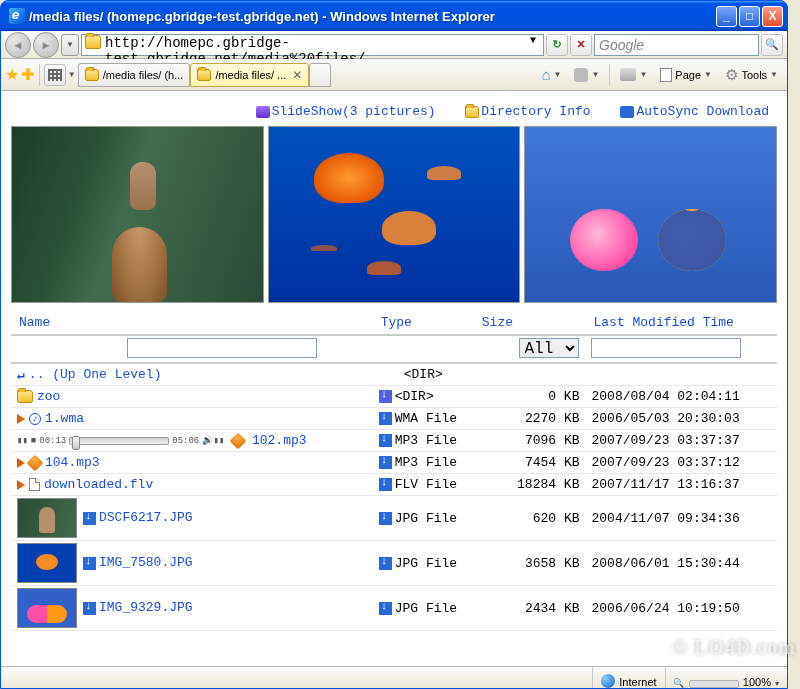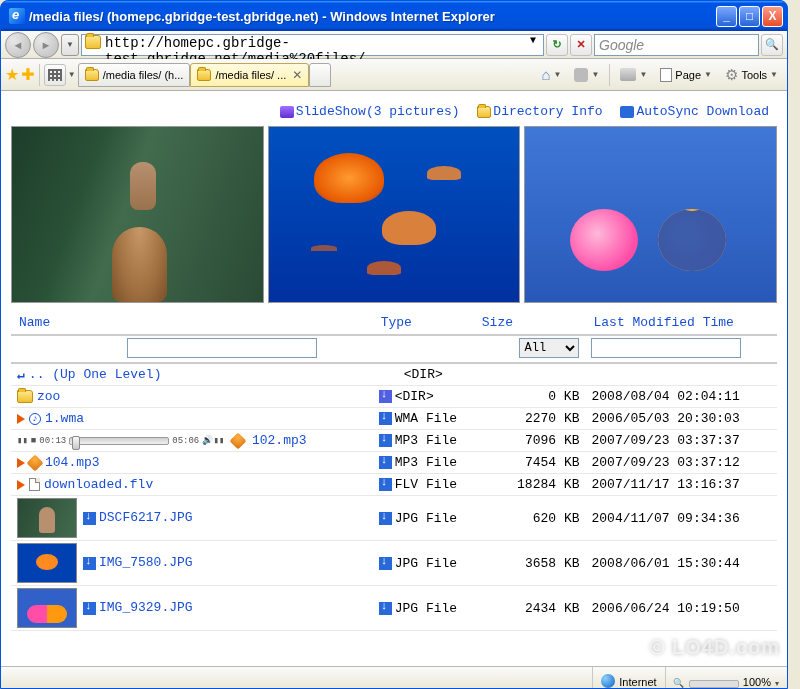--- a/index.html
+++ b/index.html
@@ -29,21 +29,21 @@
 .tab{height:24px;border:1px solid #a8a8a8;background:linear-gradient(#fdfdfd,#e9e9e5);display:flex;align-items:center;padding:0 6px;font-size:11px;gap:4px;border-radius:3px 3px 0 0;max-width:140px}
 .tab.active{background:linear-gradient(#fffadf,#fff2b0);border-color:#c0a850}
 .tab .foldericon{width:14px;height:12px}
 .tab .x{color:#666;font-size:12px;margin-left:2px}
 .tab.newtab{width:22px;justify-content:center;padding:0}
 .rightmenu{margin-left:auto;display:flex;align-items:center;gap:3px}
 .menuitem{height:22px;padding:0 4px;display:flex;align-items:center;gap:3px;font-size:11px;border:1px solid transparent;border-radius:3px}
 .dd-arrow{font-size:8px;color:#555}
 .content{flex:1;background:#fff;overflow:auto;padding:10px 10px 0 10px;display:flex;flex-direction:column}
 .topactions{text-align:right;padding:3px 8px;font-family:"Courier New",monospace;font-size:13px;color:#1a4fd4}
-.topactions a{color:#1a4fd4;text-decoration:none;margin-left:10px}
+.topactions a{color:#1a4fd4;text-decoration:none;margin-left:22px}
 .topactions .acticon{display:inline-block;width:14px;height:12px;vertical-align:middle;margin-right:2px}
 .thumbs{display:flex;gap:4px;margin:4px 0 8px 0}
 .thumb{flex:1;height:177px;border:1px solid #999;overflow:hidden;position:relative}
 .thumb.meerkat{background:linear-gradient(110deg,#1d3d2a 0%,#2a5237 30%,#426b4d 45%,#2a4a35 100%)}
 .thumb.meerkat::before{content:"";position:absolute;left:40%;bottom:0;width:55px;height:75px;background:radial-gradient(ellipse at top,#c89868 0%,#a07040 60%,#7a5028 100%);border-radius:30px 30px 10px 10px}
 .thumb.meerkat::after{content:"";position:absolute;left:47%;top:20%;width:26px;height:48px;background:linear-gradient(#b89070,#9a724c);border-radius:12px 12px 8px 8px}
 .thumb.jelly{background:linear-gradient(#0050c0,#0030a0)}
 .thumb.jelly::before{content:"";position:absolute;left:18%;top:15%;width:70px;height:50px;background:radial-gradient(ellipse,#ff9a30 0%,#e85a00 70%,transparent 100%);border-radius:50% 50% 40% 40%;box-shadow:60px 50px 0 -8px rgba(255,140,40,.85),95px -5px 0 -18px rgba(255,140,40,.8),35px 90px 0 -18px rgba(230,100,20,.75),-25px 70px 0 -22px rgba(230,100,20,.6)}
 .thumb.toys{background:linear-gradient(#4078d8,#2858b8)}
 .thumb.toys::before{content:"";position:absolute;left:18%;bottom:18%;width:68px;height:62px;background:radial-gradient(circle at 40% 40%,#ffb8da,#ff4da8 70%);border-radius:50%}
@@ -51,21 +51,21 @@
 .filetable{font-family:"Courier New",monospace;font-size:13px;color:#000}
 .filetable th{font-family:"Courier New",monospace;font-weight:normal;color:#1a4fd4;padding:4px 8px;text-align:left;border-bottom:2px solid #ccc}
 .filetable td{padding:2px 6px;vertical-align:middle;border-bottom:1px solid #e8e8e8;white-space:nowrap}
 .filetable tr{height:22px}
 .filetable tr.imgrow{height:45px}
 .th-name{width:340px}
 .th-type{width:95px;text-align:center}
 .th-size{width:105px;text-align:right}
 .th-mod{width:180px}
 .filterrow td{border-bottom:2px solid #ccc;padding-bottom:4px}
-.filterrow input,.filterrow select{font-family:"Courier New",monospace;font-size:12px;border:1px solid #7f9db9;height:20px}
+.filterrow input,.filterrow select{font-family:"Courier New",monospace;font-size:16px;border:1px solid #7f9db9;height:20px}
 .filterrow .name-input{width:190px;margin-left:110px}
 .filterrow .size-select{width:60px}
 .filterrow .mod-input{width:150px}
 .namecell{color:#1a4fd4}
 .namecell a{color:#1a4fd4;text-decoration:none}
 .typecell{color:#000}
 .sizecell{text-align:right;color:#000}
 .modcell{color:#000}
 .iconbox{display:inline-flex;align-items:center;gap:4px;vertical-align:middle}
 .foldericon{display:inline-block;width:16px;height:13px;background:linear-gradient(#ffe890,#f0c030);border:1px solid #c09010;border-radius:1px 3px 2px 2px;position:relative;vertical-align:middle}
@@ -86,21 +86,21 @@
 .minithumb.t{background:#3060c8}
 .minithumb.t::after{content:"";display:block;width:40px;height:18px;margin:16px auto 0;background:linear-gradient(to right,#ff4da8 48%,#ff9a10 52%);border-radius:10px}
 .mediabar{display:inline-flex;align-items:center;gap:3px;vertical-align:middle;font-size:9px;color:#555}
 .mediabar .mseek{width:100px;height:8px;background:linear-gradient(#d0d0d0,#f0f0f0);border:1px solid #999;border-radius:2px;position:relative}
 .mediabar .mseek::after{content:"";position:absolute;left:2px;top:-2px;width:6px;height:12px;background:linear-gradient(#f8f8f8,#c8c8c8);border:1px solid #888;border-radius:2px}
 .statusbar{height:22px;background:linear-gradient(#fafafa,#ece9d8);border-top:1px solid #b8b8b8;display:flex;align-items:center;font-size:11px}
 .statusbar .cell{border-left:1px solid #c8c8c8;height:100%;display:flex;align-items:flex-end;padding:0 8px;gap:4px}
 .statusbar .spacer{flex:1}
 .globe{width:14px;height:14px;border-radius:50%;background:radial-gradient(circle at 30% 30%,#8ad0ff,#1060c0)}
 .zoombar{width:50px;height:8px;background:#e0e0e0;border:1px solid #b0b0b0;position:relative;border-radius:2px}
-.watermark{position:absolute;right:20px;bottom:30px;font-size:20px;font-weight:bold;color:rgba(255,255,255,.55);letter-spacing:1px;font-family:Liberation Sans, sans-serif;text-shadow:0 0 4px rgba(0,0,0,.3)}
+.watermark{position:absolute;right:4px;bottom:30px;font-size:20px;font-weight:bold;color:rgba(255,255,255,.55);letter-spacing:1px;font-family:Liberation Serif, serif;text-shadow:0 0 4px rgba(0,0,0,.3)}
 .gridicon{width:14px;height:12px;display:inline-block;background:repeating-linear-gradient(to right,#666 0 2px,transparent 2px 4px),repeating-linear-gradient(to bottom,#666 0 2px,transparent 2px 4px);vertical-align:middle}
 .homeicon{color:#5a8ad0;font-size:15px}
 .rssicon{width:14px;height:14px;display:inline-block;background:#bbb;border-radius:3px;position:relative}
 .printicon{width:16px;height:13px;display:inline-block;background:linear-gradient(#ddd,#aaa);border-radius:2px}
 .pageicon{width:12px;height:14px;display:inline-block;background:#fff;border:1px solid #888}
 .gearicon{color:#888;font-size:15px}
 </style>
 </head>
 <body>
 

